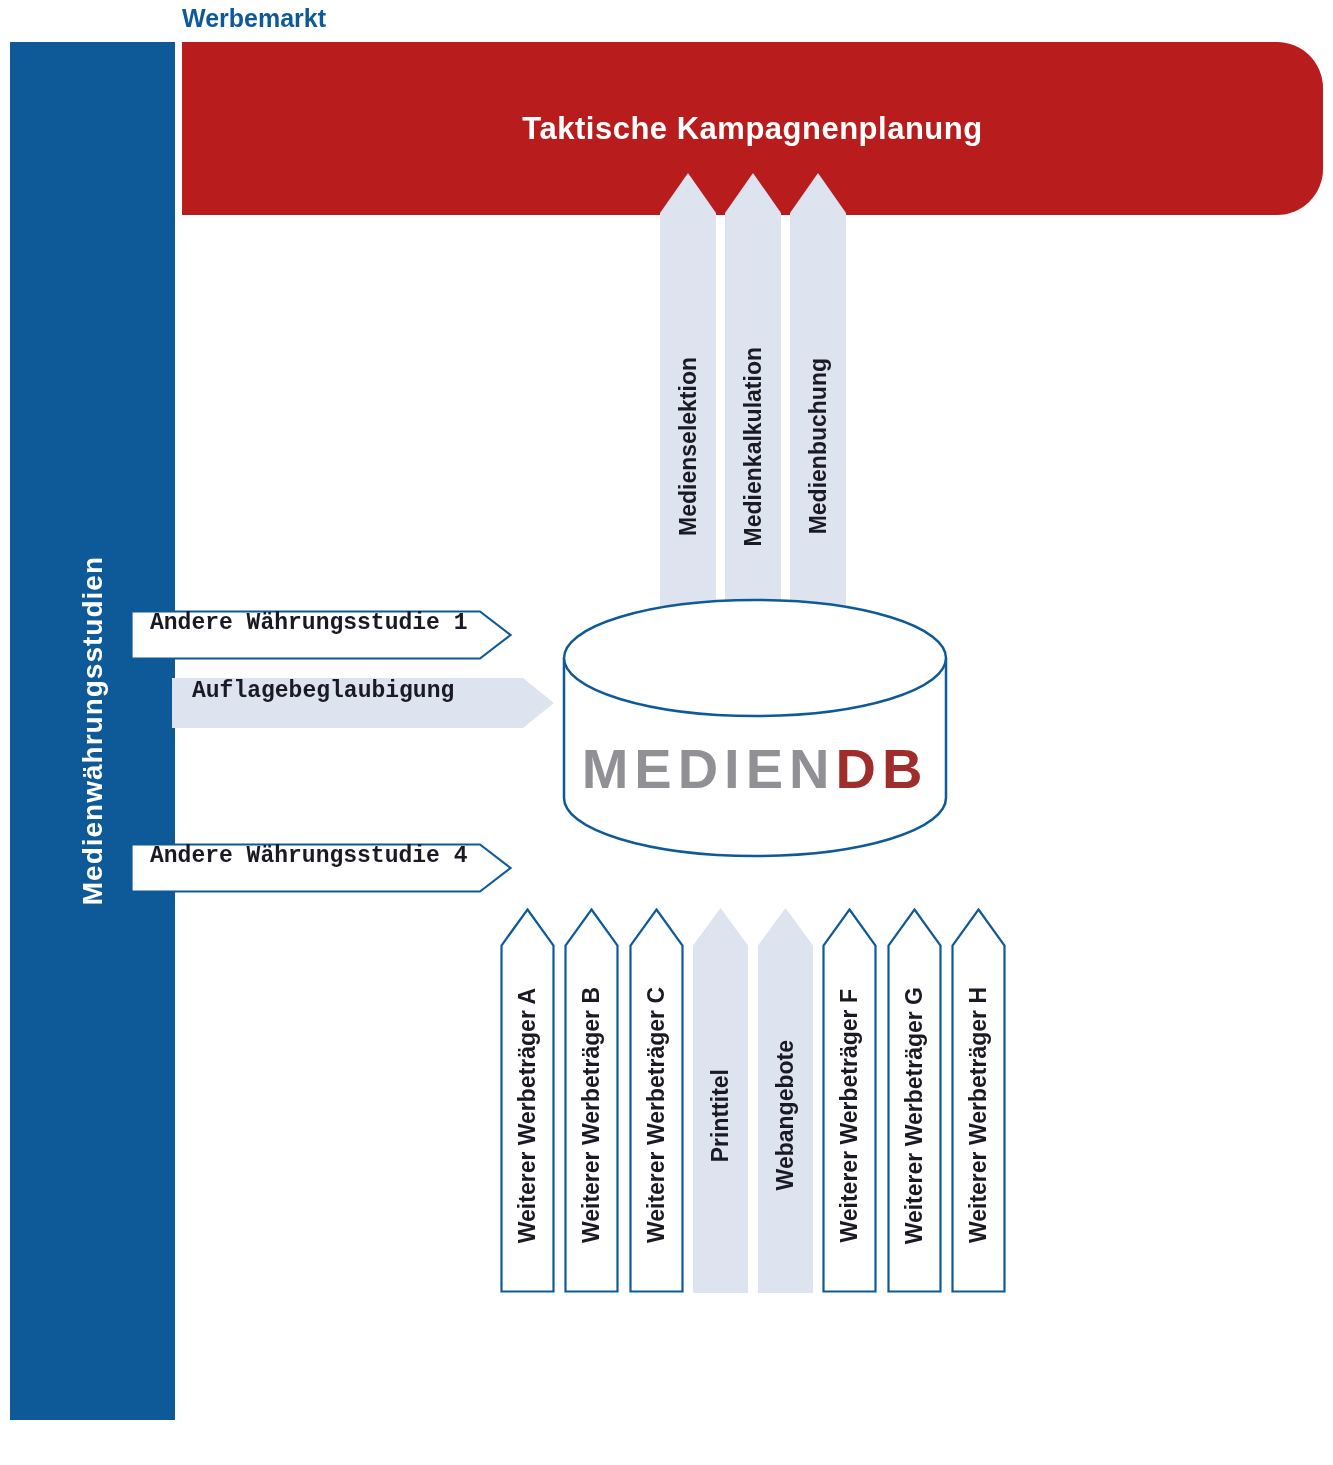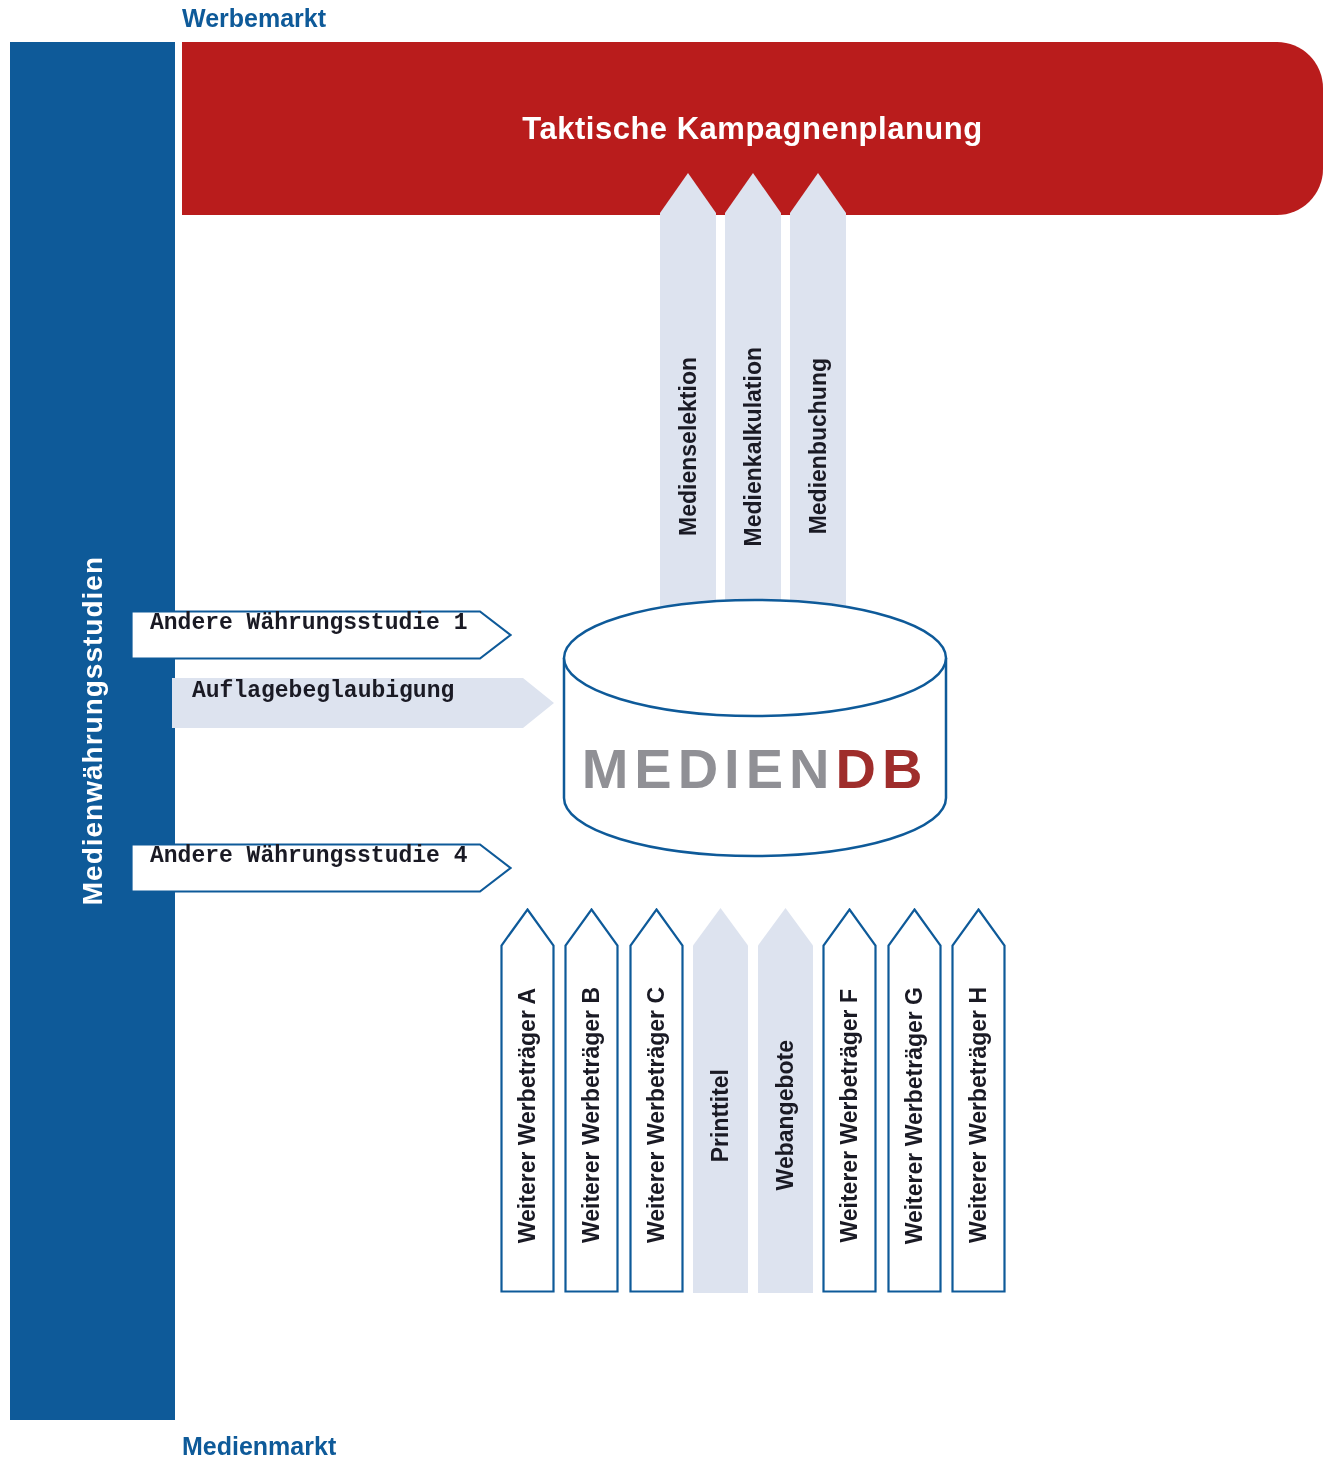--- a/index.html
+++ b/index.html
@@ -178,15 +178,14 @@
 
   <div class="db">
     <svg width="388" height="262">
       <path class="cyl" d="M3,60 L3,200 A191,58 0 0 0 385,200 L385,60"></path>
       <ellipse class="cyl" cx="194" cy="60" rx="191" ry="58"></ellipse>
     </svg>
     <div class="logo"><span class="logo-gray">MEDIEN</span><span class="logo-red">DB</span></div>
   </div>
 
 
-  <div class="market-label bottom">Medienmarkt</div>
 
 </div>
 
 </body></html>

